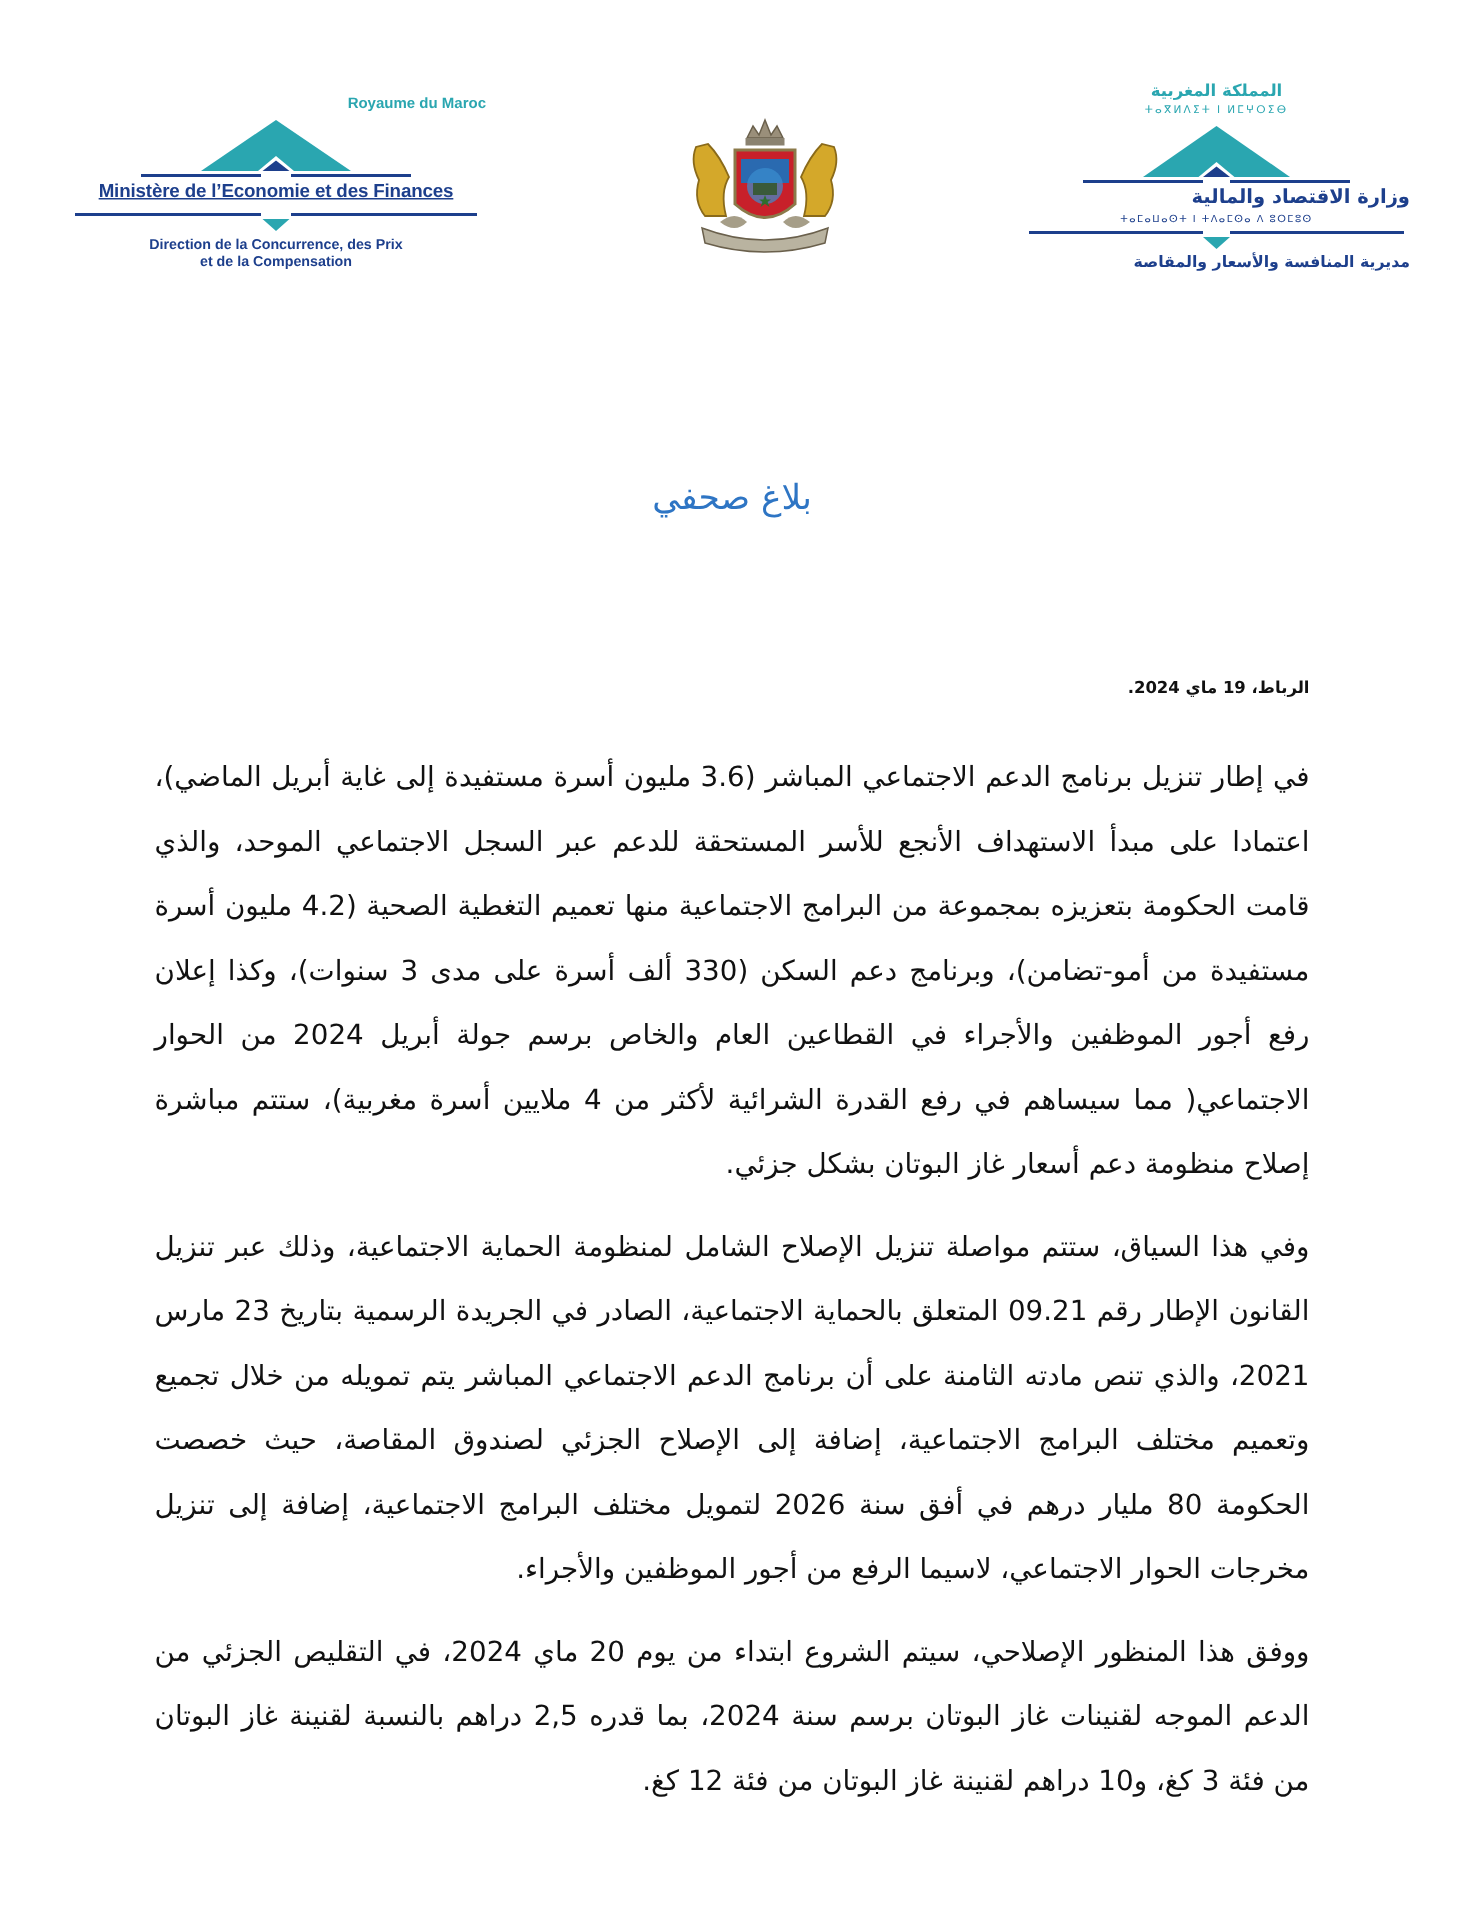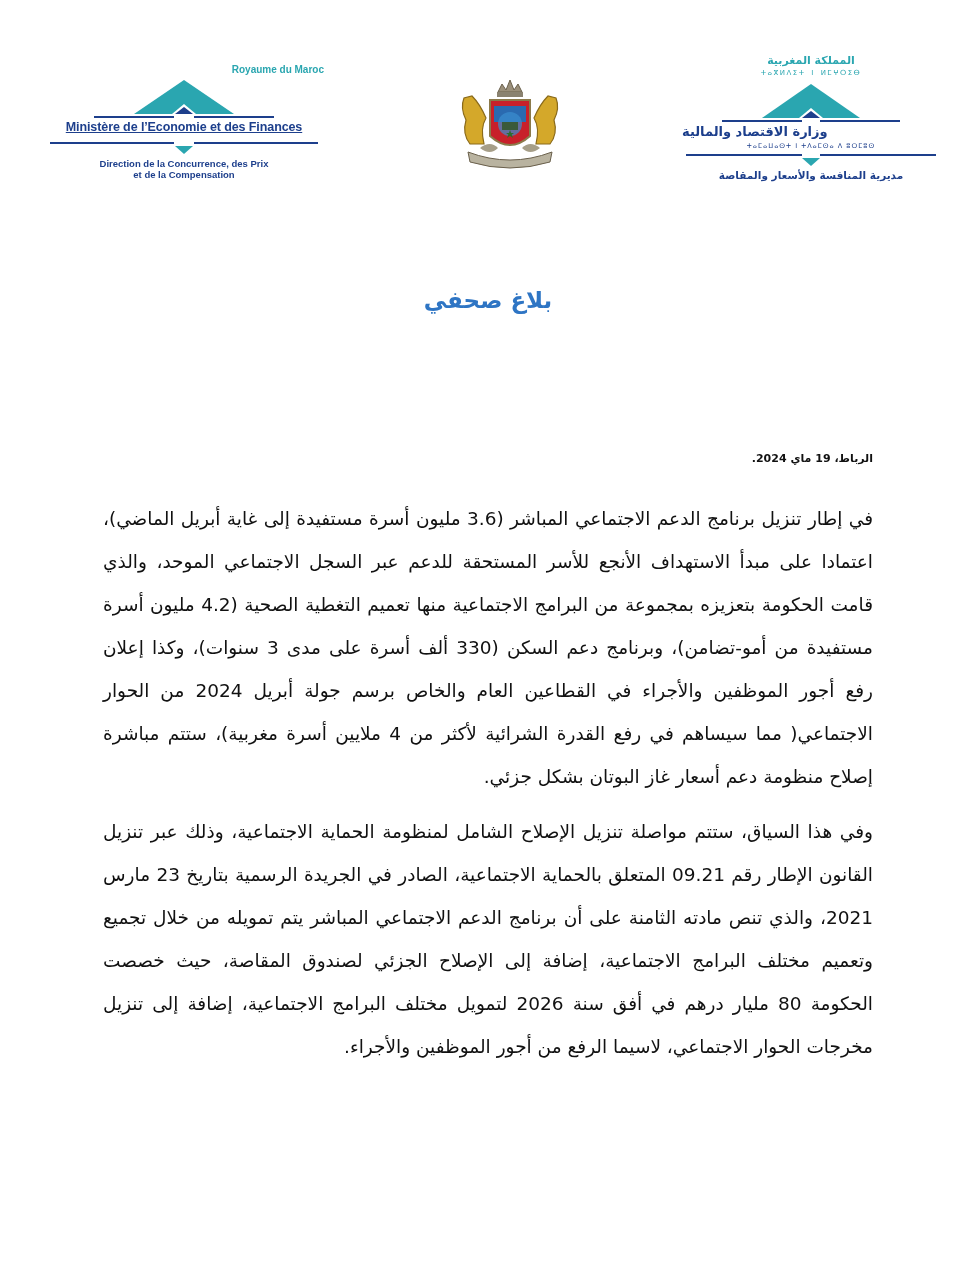--- a/index.html
+++ b/index.html
@@ -11,29 +11,29 @@
   .logo-left .roof { position: absolute; left: 0; top: 18px; }
   .logo-left .ministry { position: absolute; left: 0; width: 280px; top: 62px; text-align: center; font-family: "Liberation Sans", sans-serif; font-weight: bold; font-size: 12.5px; color: #1d3f8c; letter-spacing: -0.1px; text-decoration: underline; }
   .logo-left .direction { position: absolute; left: 0; width: 280px; top: 100px; text-align: center; font-family: Liberation Sans, sans-serif; font-weight: bold; font-size: 9.5px; line-height: 11px; color: #1d3f8c; }
 
   
   .emblem { position: absolute; left: 450px; top: 78px; width: 120px; height: 96px; }
 
   
   .logo-right { position: absolute; left: 682px; top: 52px; width: 258px; height: 140px; }
   .logo-right .kingdom-ar { position: absolute; left: 0; width: 258px; top: 2px; text-align: center; font-family: "DejaVu Sans", sans-serif; font-weight: bold; font-size: 11px; color: #2aa6b0; direction: rtl; }
-  .logo-right .tifinagh1 { position: absolute; left: 0; width: 258px; top: 17px; text-align: center; font-family: Liberation Mono, monospace; font-size: 7px; letter-spacing: 1.5px; color: #2aa6b0; }
+  .logo-right .tifinagh1 { position: absolute; left: 0; width: 258px; top: 17px; text-align: center; font-family: Liberation Serif, serif; font-size: 7px; letter-spacing: 1.5px; color: #2aa6b0; }
   .logo-right .roof { position: absolute; left: 0; top: 26px; }
-  .logo-right .ministry-ar { position: absolute; left: 0; width: 258px; top: 72px; text-align: left; font-family: "DejaVu Sans", sans-serif; font-weight: bold; font-size: 13px; color: #1d3f8c; direction: rtl; }
+  .logo-right .ministry-ar { position: absolute; left: 0; width: 258px; top: 72px; text-align: right; font-family: "DejaVu Sans", sans-serif; font-weight: bold; font-size: 13px; color: #1d3f8c; direction: rtl; }
   .logo-right .tifinagh2 { position: absolute; left: 0; width: 258px; top: 90px; text-align: center; font-family: "DejaVu Sans", sans-serif; font-size: 6.5px; letter-spacing: 1px; color: #1d3f8c; }
-  .logo-right .direction-ar { position: absolute; left: 0; width: 258px; top: 117px; text-align: center; font-family: "DejaVu Sans", sans-serif; font-weight: bold; font-size: 10.5px; color: #1d3f8c; direction: rtl; }
+  .logo-right .direction-ar { position: absolute; left: 0; width: 258px; top: 117px; text-align: right; font-family: "DejaVu Sans", sans-serif; font-weight: bold; font-size: 10.5px; color: #1d3f8c; direction: rtl; }
 
   
   .titles { position: absolute; left: 0; width: 976px; top: 282px; text-align: center; direction: rtl; }
-  .titles .t1 { font-family: "DejaVu Sans", sans-serif; font-weight: bold; font-size: 23px; color: #2e75c4; line-height: 36px; }
+  .titles .t1 { font-family: "DejaVu Sans", sans-serif; font-weight: normal; font-size: 23px; color: #2e75c4; line-height: 36px; margin-top: 32px; }
   .titles .t2 { font-family: "DejaVu Sans", sans-serif; font-weight: bold; font-size: 23px; color: #2e75c4; line-height: 44px; margin-top: 4px; }
 
   
   .date { position: absolute; right: 103px; top: 452px; direction: rtl; font-family: "DejaVu Sans", sans-serif; font-weight: bold; font-size: 11px; color: #111; }
   .content { position: absolute; left: 103px; right: 103px; top: 497px; direction: rtl; text-align: justify; text-align-last: right; font-family: "DejaVu Sans", sans-serif; font-size: 18.5px; line-height: 43px; color: #111; }
   .content p { margin: 0 0 12px 0; }
 </style>
 </head>
 <body>
 
@@ -101,13 +101,14 @@
 
 <div class="titles">
   <div class="t1">بلاغ صحفي</div>
 </div>
 
 <div class="date">الرباط، 19 ماي 2024.</div>
 
 <div class="content">
   <p>في إطار تنزيل برنامج الدعم الاجتماعي المباشر (3.6 مليون أسرة مستفيدة إلى غاية أبريل الماضي)، اعتمادا على مبدأ الاستهداف الأنجع للأسر المستحقة للدعم عبر السجل الاجتماعي الموحد، والذي قامت الحكومة بتعزيزه بمجموعة من البرامج الاجتماعية منها تعميم التغطية الصحية (4.2 مليون أسرة مستفيدة من أمو-تضامن)، وبرنامج دعم السكن (330 ألف أسرة على مدى 3 سنوات)، وكذا إعلان رفع أجور الموظفين والأجراء في القطاعين العام والخاص برسم جولة أبريل 2024 من الحوار الاجتماعي( مما سيساهم في رفع القدرة الشرائية لأكثر من 4 ملايين أسرة مغربية)، ستتم مباشرة إصلاح منظومة دعم أسعار غاز البوتان بشكل جزئي.</p>
   <p>وفي هذا السياق، ستتم مواصلة تنزيل الإصلاح الشامل لمنظومة الحماية الاجتماعية، وذلك عبر تنزيل القانون الإطار رقم 09.21 المتعلق بالحماية الاجتماعية، الصادر في الجريدة الرسمية بتاريخ 23 مارس 2021، والذي تنص مادته الثامنة على أن برنامج الدعم الاجتماعي المباشر يتم تمويله من خلال تجميع وتعميم مختلف البرامج الاجتماعية، إضافة إلى الإصلاح الجزئي لصندوق المقاصة، حيث خصصت الحكومة 80 مليار درهم في أفق سنة 2026 لتمويل مختلف البرامج الاجتماعية، إضافة إلى تنزيل مخرجات الحوار الاجتماعي، لاسيما الرفع من أجور الموظفين والأجراء.</p>
+  <p>ووفق هذا المنظور الإصلاحي، سيتم الشروع ابتداء من يوم 20 ماي 2024، في التقليص الجزئي من الدعم الموجه لقنينات غاز البوتان برسم سنة 2024، بما قدره 2,5 دراهم بالنسبة لقنينة غاز البوتان من فئة 3 كغ، و10 دراهم لقنينة غاز البوتان من فئة 12 كغ.</p>
 </div>
 
 </body></html>

